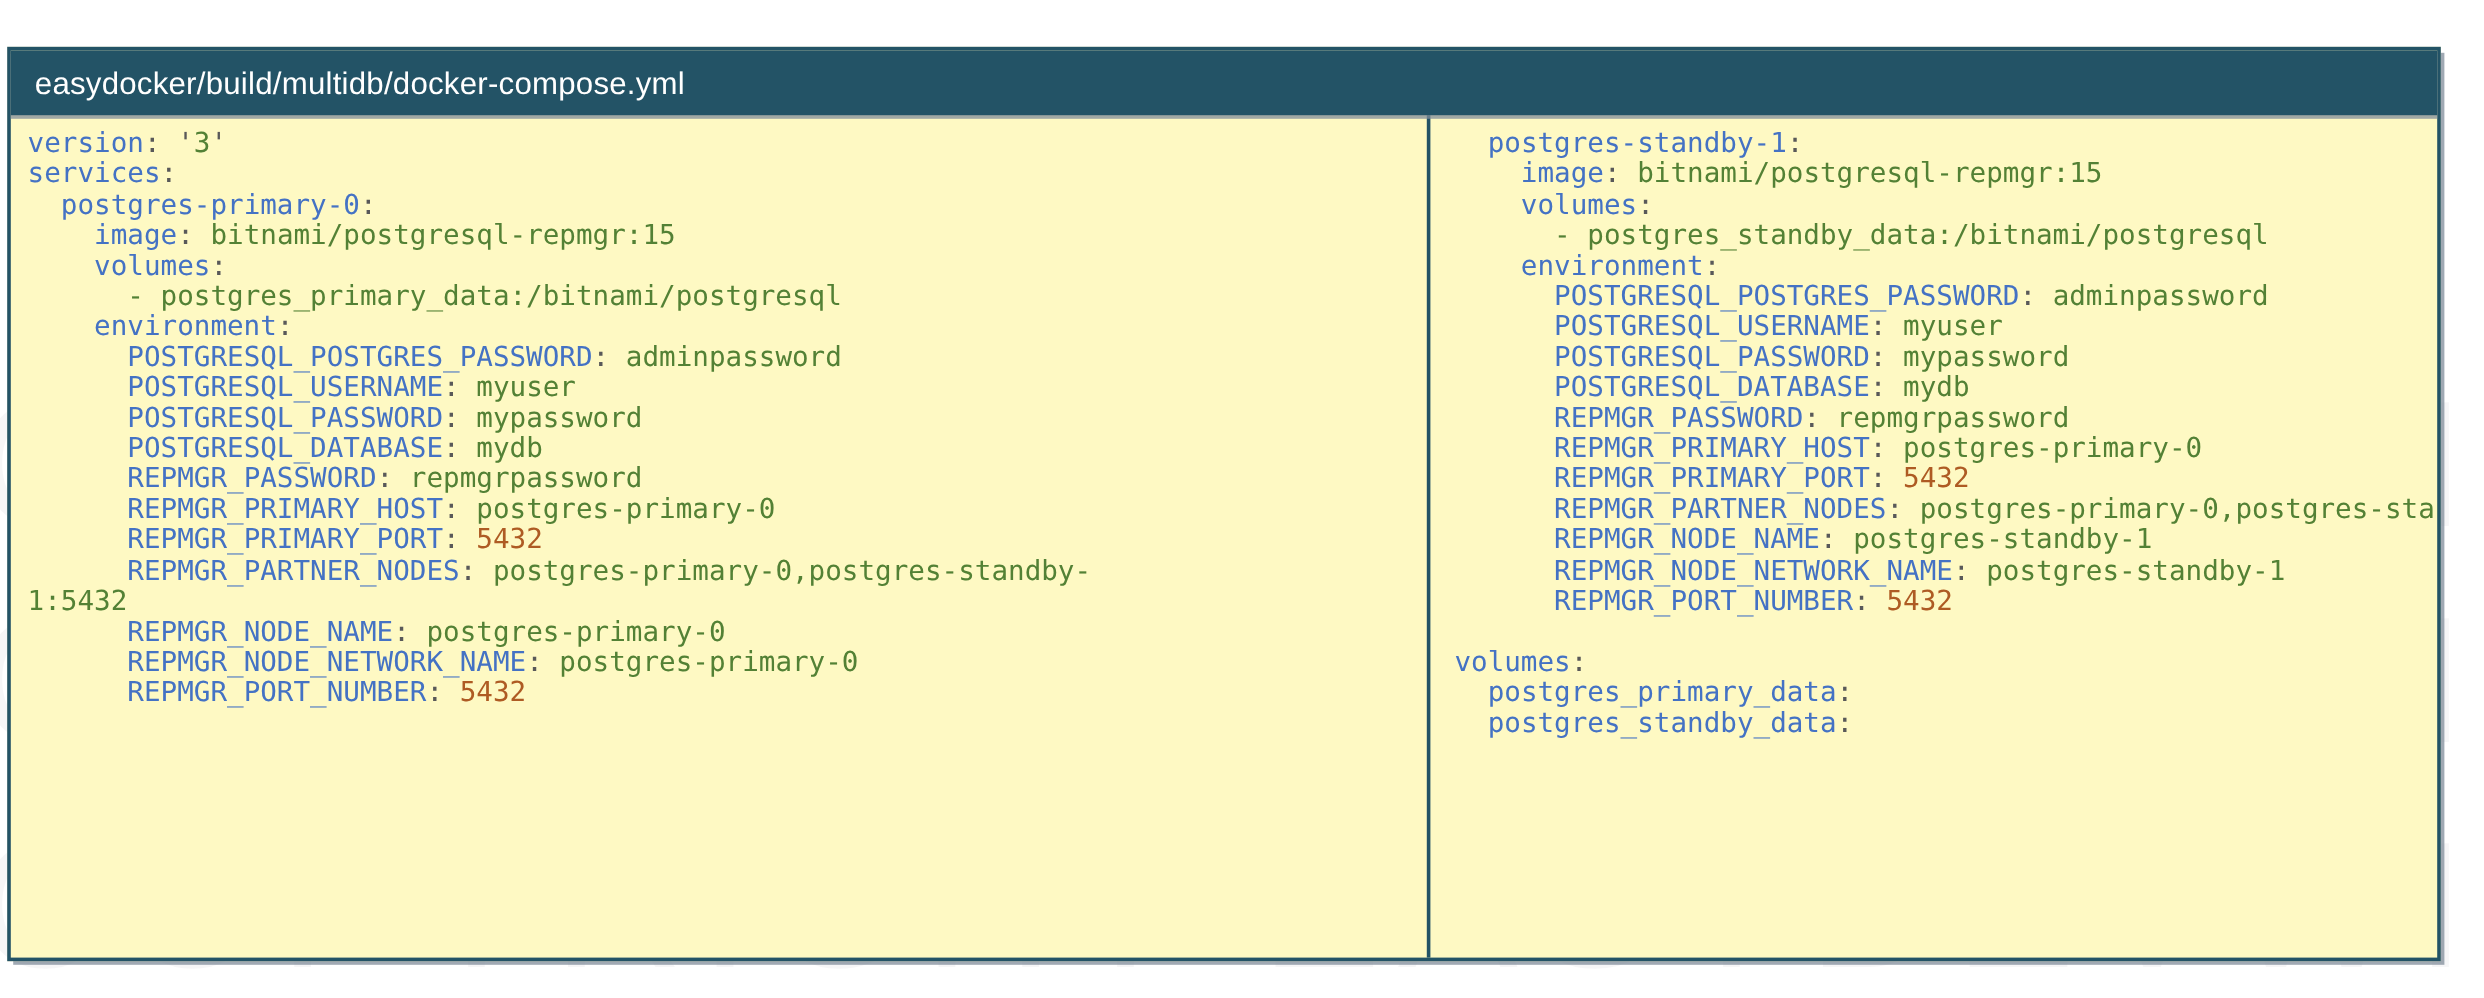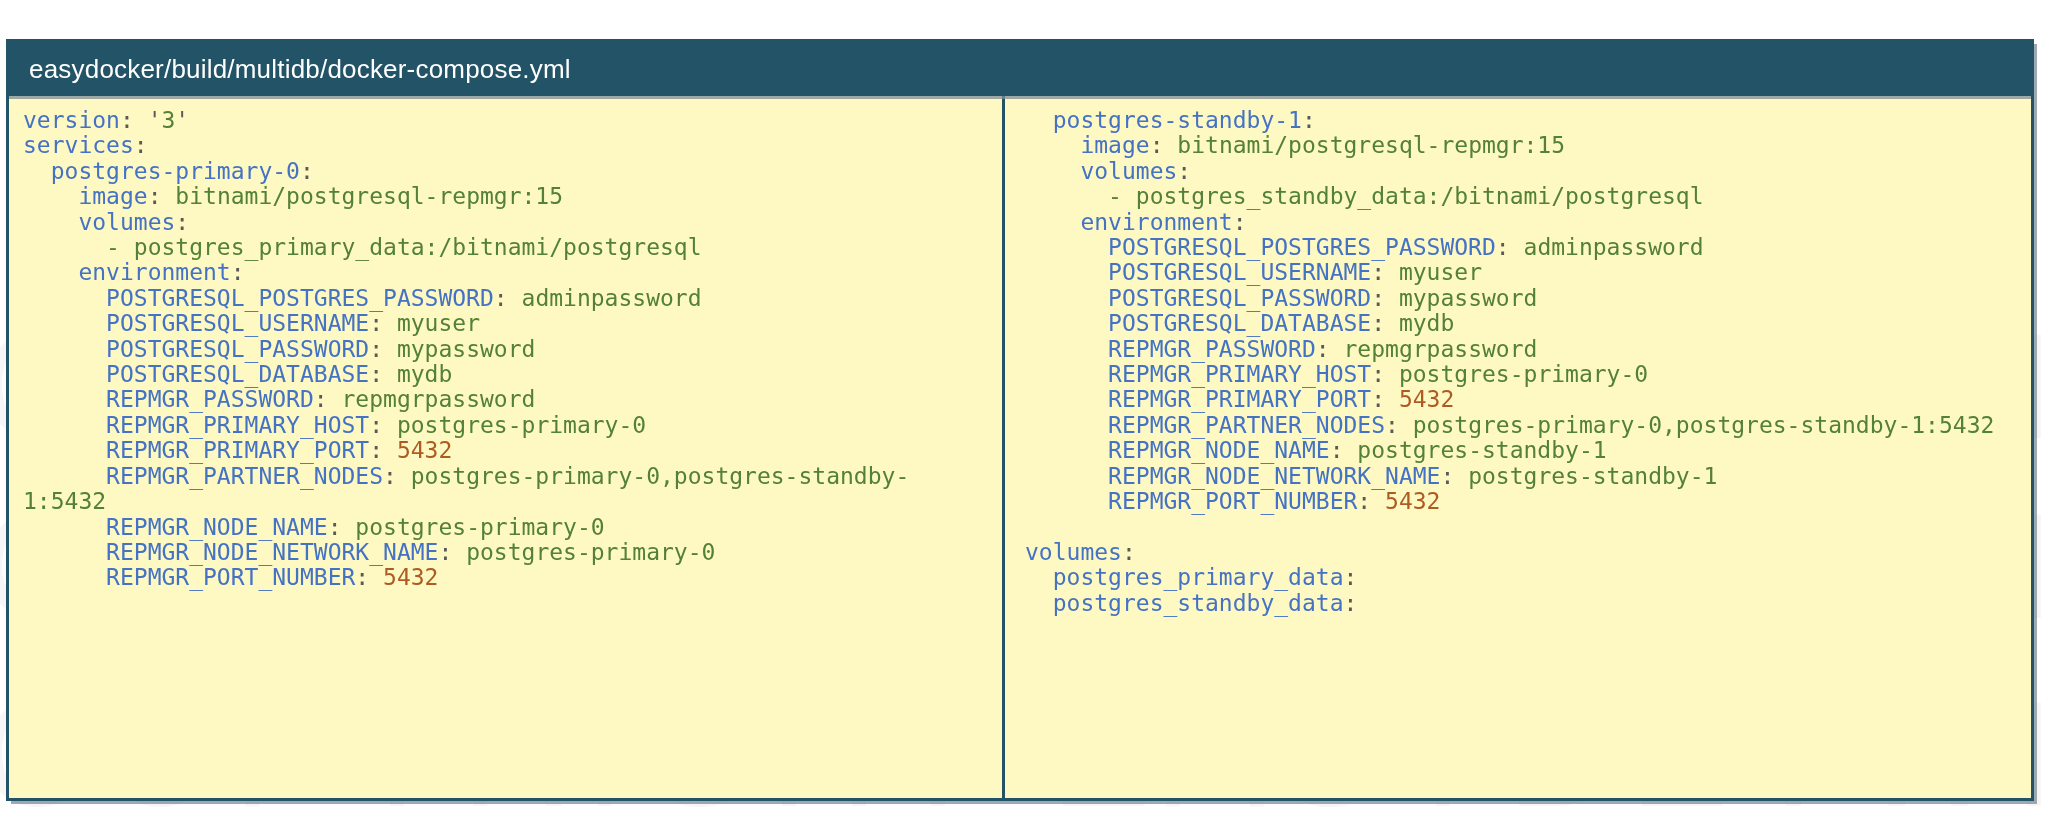--- a/index.html
+++ b/index.html
@@ -29,21 +29,21 @@
     box-shadow:4px 4px 0 -1px var(--shadow);margin-top:16px;}
 
   .titlebar{height:54px;background:var(--teal);display:flex;align-items:center;
     padding:0 20px;box-shadow:0 3px 0 var(--shadow);position:relative;z-index:2;}
   .titlebar .title{color:#ffffff;font-size:26px;letter-spacing:0.2px;}
 
   .code-wrap{display:flex;height:702px;position:relative;z-index:1;}
   .col{padding:12px 14px 0 14px;white-space:pre;overflow:hidden;
     font-family:"DejaVu Sans Mono","Liberation Mono",monospace;
     font-size:23px;line-height:25.4px;color:var(--punct);}
-  .col-left{width:993px;flex:0 0 auto;}
+  .col-left{width:1180px;flex:0 0 auto;}
   .divider{width:3px;background:var(--teal);flex:0 0 auto;}
   .col-right{flex:1 1 auto;padding-left:20px;}
 
   .tok-k{color:var(--key);}
   .tok-s{color:var(--str);}
   .tok-n{color:var(--num);}
   .tok-p{color:var(--punct);}
   .code-line{min-height:25.4px;}
 </style>
 </head>

